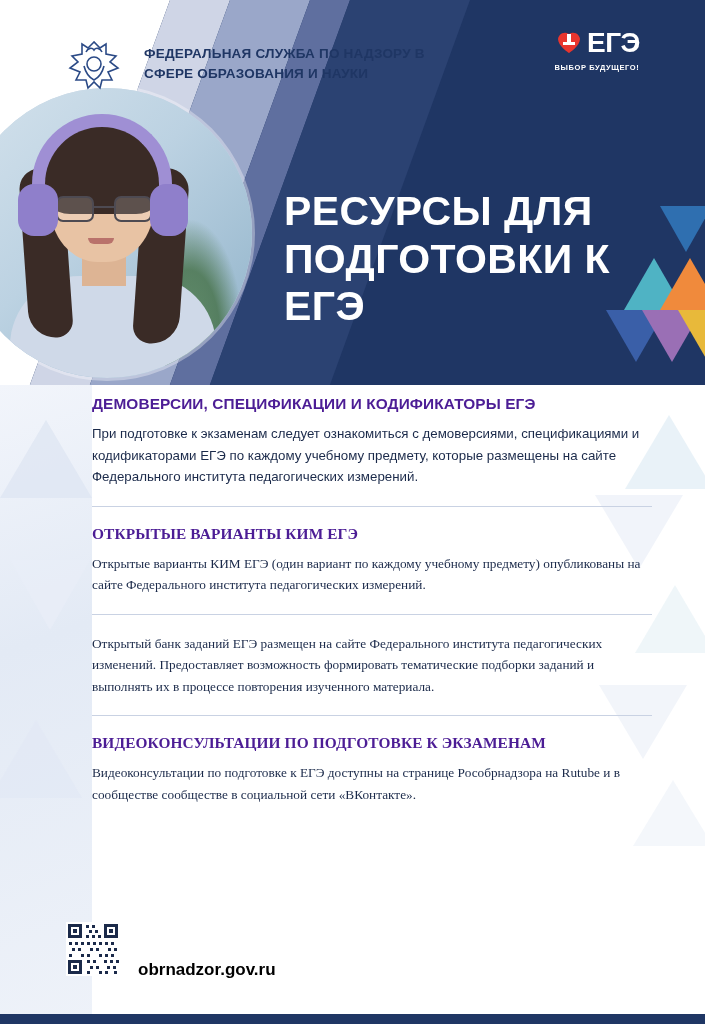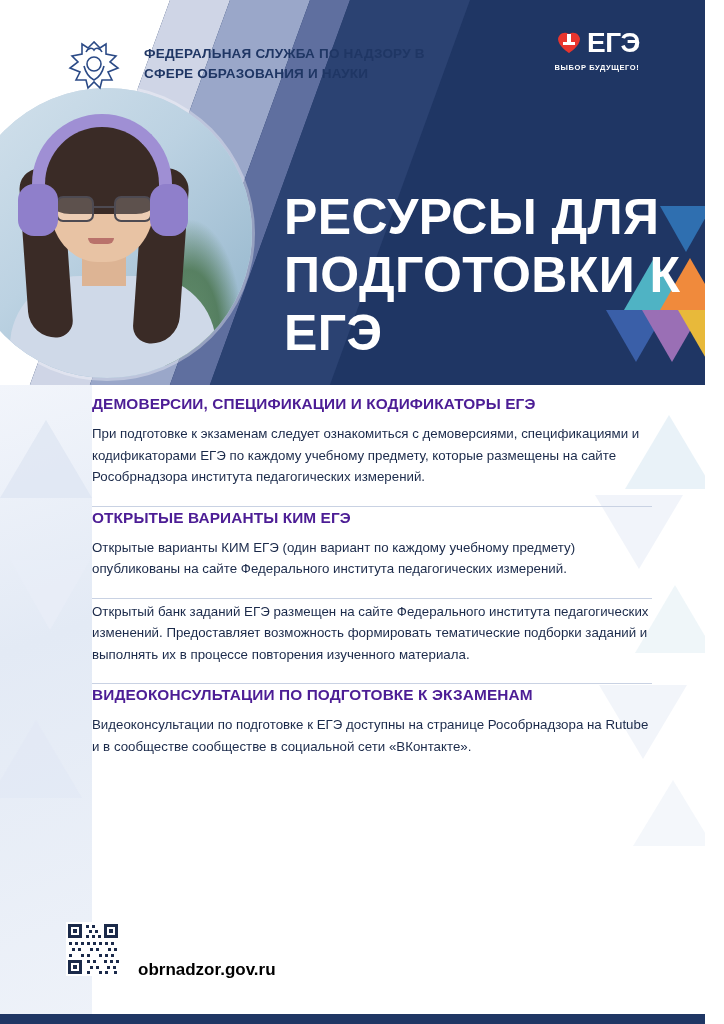--- a/index.html
+++ b/index.html
@@ -261,42 +261,43 @@
     background: #b9726b;
     border-radius: 0 0 12px 12px;
   }
 
   
   .title {
     position: absolute;
     top: 188px; left: 284px;
     width: 400px;
     color: #ffffff;
-    font-size: 50px;
+    font-size: 41px;
     font-weight: bold;
     line-height: 1.16;
     letter-spacing: .4px;
     z-index: 6;
     text-transform: uppercase;
   }
 
   
   .content {
     position: absolute;
     top: 395px; left: 92px;
     width: 560px;
     z-index: 4;
   }
   .section {
     padding: 0 0 8px 0;
     margin-bottom: 10px;
   }
   .section + .section {
     border-top: 1px solid #c9d2e3;
-    padding-top: 2px;
+    padding-top: 18px;
+    font-family: Liberation Serif, serif;
   }
   .section-title {
     color: #4c1d95;
     font-size: 15.4px;
     font-weight: bold;
     letter-spacing: .1px;
     margin-bottom: 10px;
     text-transform: uppercase;
   }
   .section-body {
@@ -408,21 +409,21 @@
     <div class="ear-l"></div>
     <div class="ear-r"></div>
   </div>
 
   <div class="title">РЕСУРСЫ ДЛЯ ПОДГОТОВКИ К ЕГЭ</div>
 
   <div class="content">
 
     <div class="section">
       <div class="section-title">ДЕМОВЕРСИИ, СПЕЦИФИКАЦИИ И КОДИФИКАТОРЫ ЕГЭ</div>
-      <div class="section-body">При подготовке к экзаменам следует ознакомиться с демоверсиями, спецификациями и кодификаторами ЕГЭ по каждому учебному предмету, которые размещены на сайте Рособрнадзора института педагогических измерений.</div>
+      <div class="section-body">При подготовке к экзаменам следует ознакомиться с демоверсиями, спецификациями и кодификаторами ЕГЭ по каждому учебному предмету, которые размещены на сайте Федерального института педагогических измерений.</div>
     </div>
 
     <div class="section">
       <div class="section-title">ОТКРЫТЫЕ ВАРИАНТЫ КИМ ЕГЭ</div>
       <div class="section-body">Открытые варианты КИМ ЕГЭ  (один вариант по каждому учебному предмету) опубликованы на сайте Федерального института педагогических измерений.</div>
     </div>
 
     <div class="section">
       <div class="section-body">Открытый банк заданий ЕГЭ размещен на сайте Федерального института педагогических изменений. Предоставляет возможность формировать тематические подборки заданий и выполнять их в процессе повторения изученного материала.</div>
     </div>

